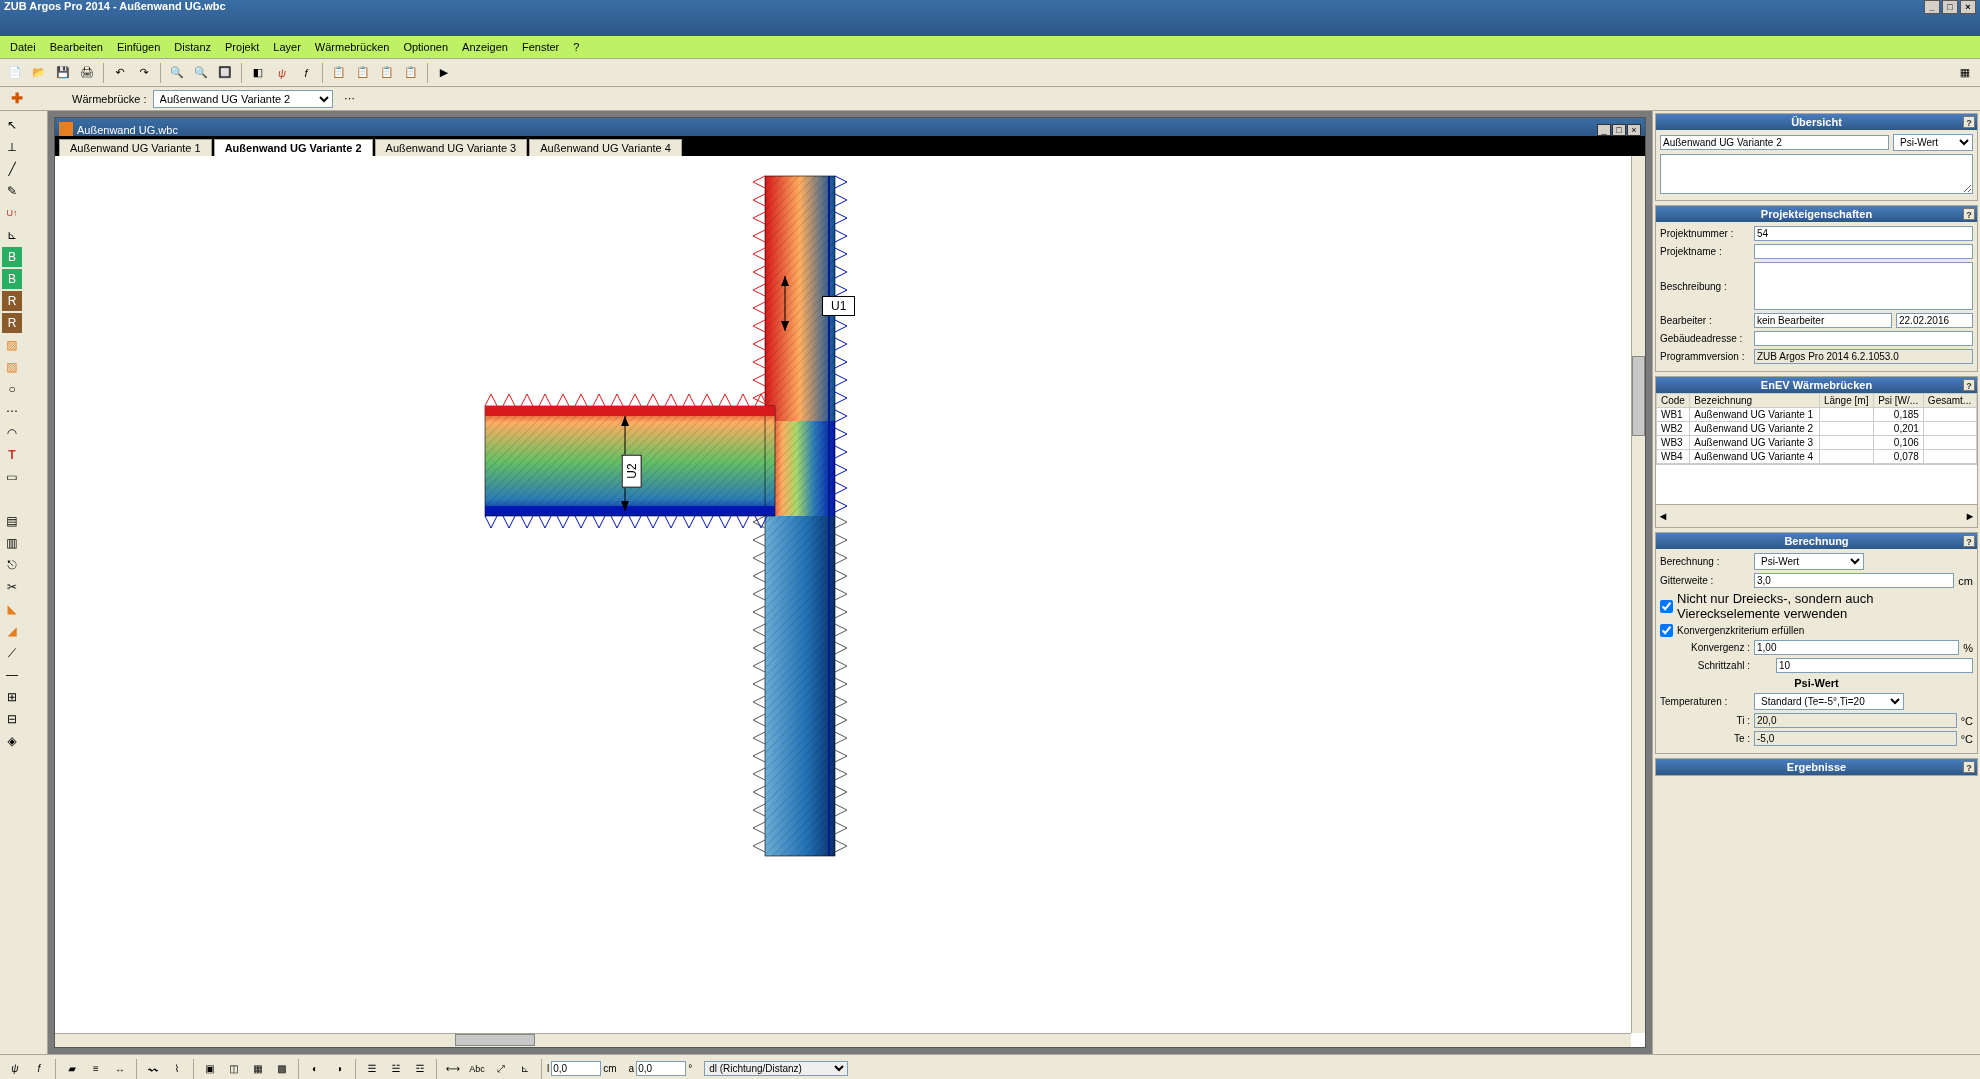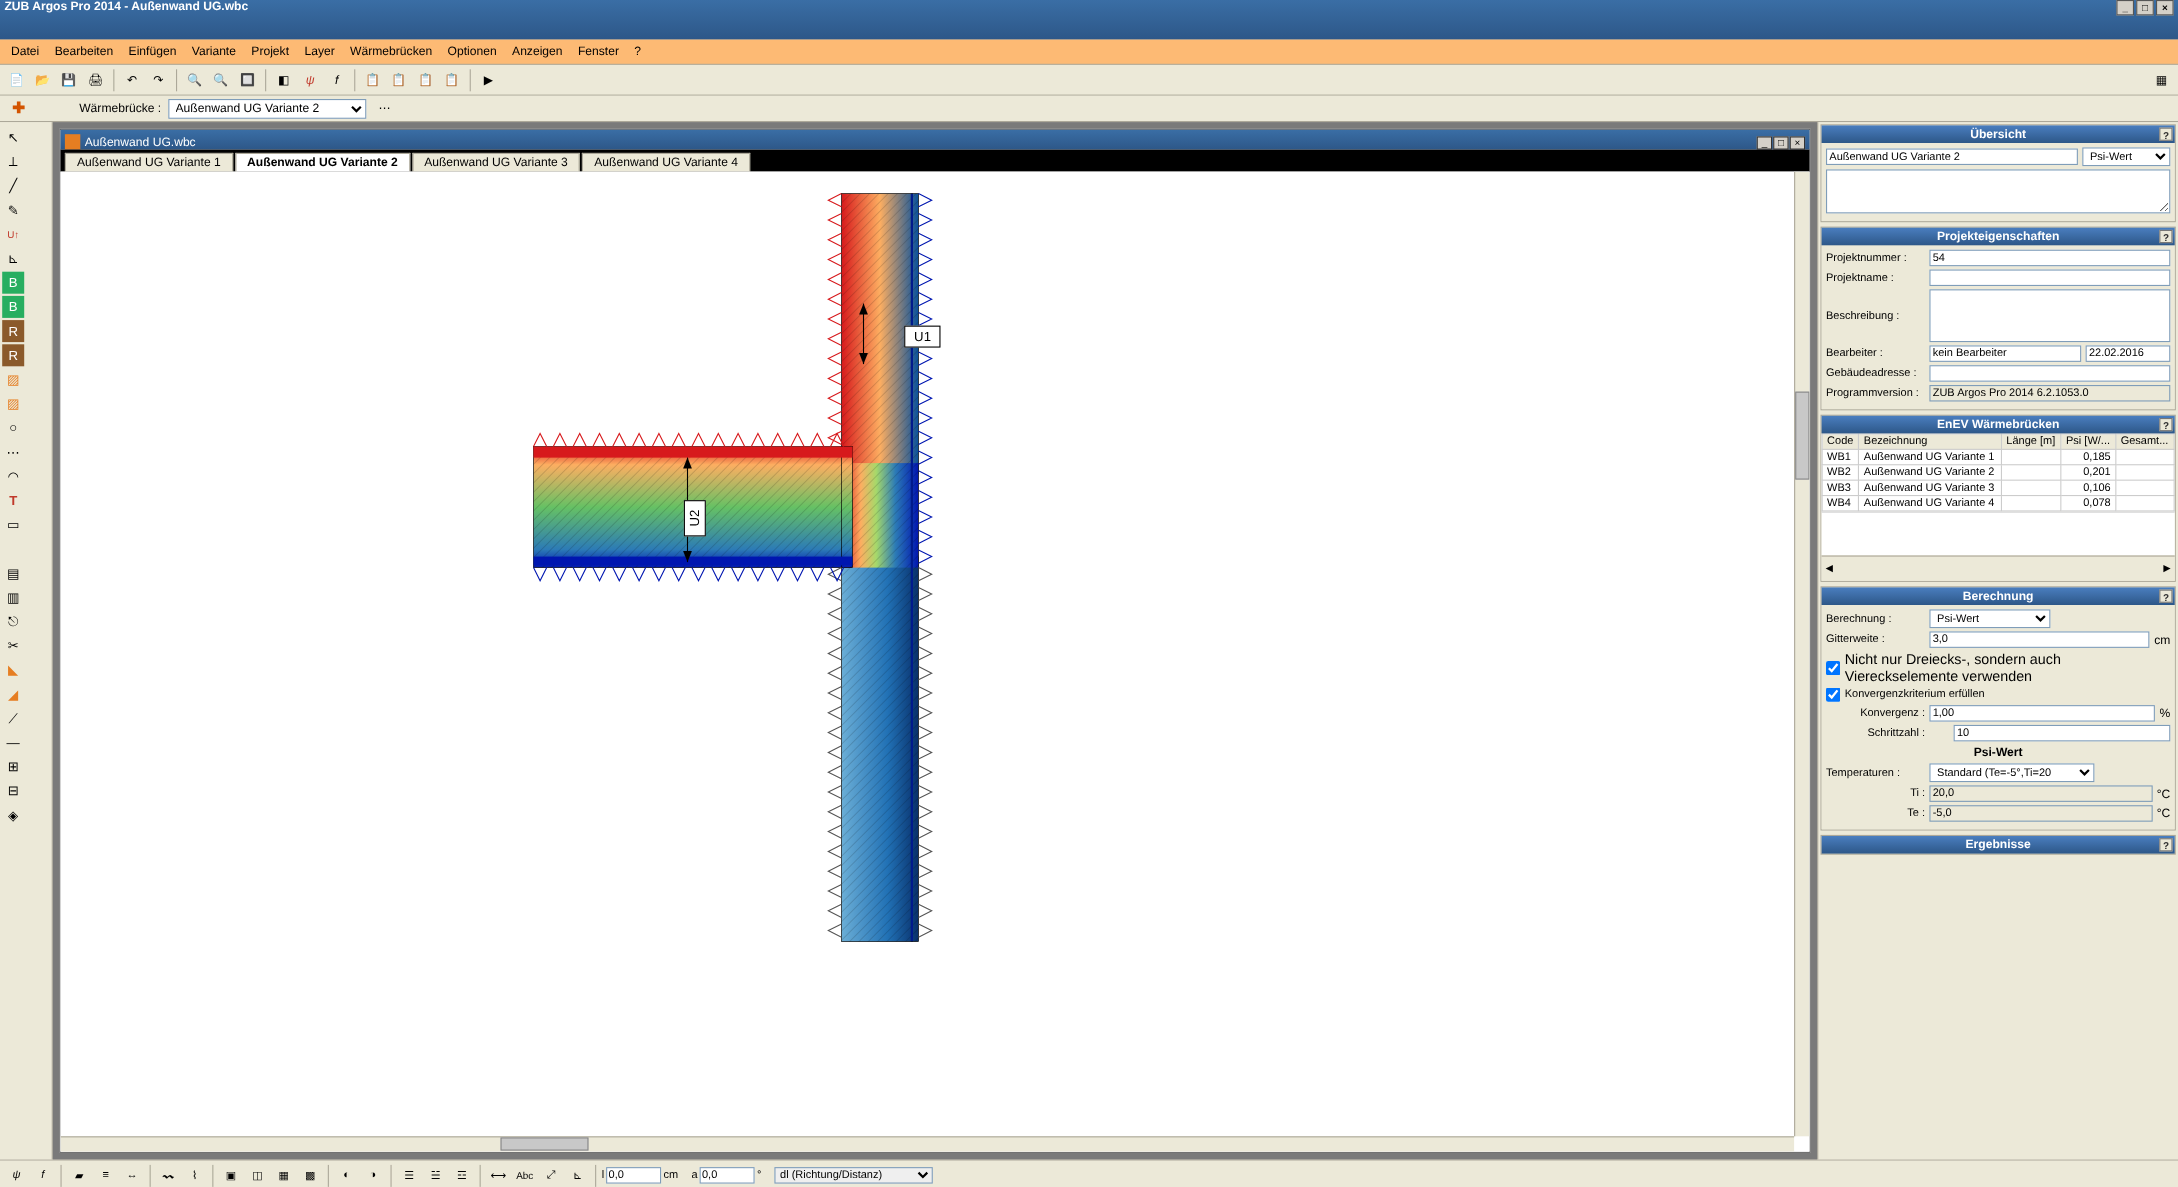--- a/index.html
+++ b/index.html
@@ -3,21 +3,21 @@
 <meta charset="utf-8">
 <style>
 * { box-sizing: border-box; margin: 0; padding: 0; }
 body { font-family: Tahoma, Arial, sans-serif; font-size: 11px; background: #d4d0c8; width: 1980px; height: 1079px; overflow: hidden; position: relative; }
 
 
 .titlebar { background: linear-gradient(#3a6ea5,#2d5788); color: #fff; height: 36px; display: flex; padding: 0 4px; font-weight: bold; }
 .titlebar .right { margin-left: auto; display: flex; gap: 2px; }
 .titlebar .winbtn { width: 16px; height: 14px; background: #d4d0c8; border: 1px solid #555; color: #000; font-size: 9px; text-align: center; line-height: 12px; cursor: pointer; }
 
-.menubar { background: #fdba74; height: 20px; display: flex; align-items: center; gap: 2px; padding: 11px 4px; border-bottom: 1px solid #aca899; }
+.menubar { background: #bef264; height: 20px; display: flex; align-items: center; gap: 2px; padding: 11px 4px; border-bottom: 1px solid #aca899; }
 .menubar .item { padding: 2px 6px; cursor: pointer; }
 
 .toolbar { background: #ece9d8; height: 28px; display: flex; align-items: center; gap: 2px; padding: 0 4px; border-bottom: 1px solid #aca899; }
 .tbtn { width: 22px; height: 22px; border: 1px solid transparent; display: flex; align-items: center; justify-content: center; cursor: pointer; }
 .tsep { width: 1px; height: 20px; background: #aca899; margin: 0 3px; }
 
 .selectbar { background: #ece9d8; height: 24px; display: flex; align-items: center; gap: 6px; padding: 0 8px; border-bottom: 1px solid #aca899; }
 .selectbar .plus { width: 18px; height: 18px; color: #d35400; font-weight: bold; font-size: 14px; text-align: center; cursor: pointer; }
 .selectbar label { margin-left: 40px; }
 .selectbar select, .selectbar input { font-size: 11px; border: 1px solid #7f9db9; padding: 1px 2px; background: #fff; }
@@ -83,21 +83,21 @@
     <div class="winbtn">_</div>
     <div class="winbtn">□</div>
     <div class="winbtn">×</div>
   </div>
 </div>
 
 <div class="menubar">
   <span class="item">Datei</span>
   <span class="item">Bearbeiten</span>
   <span class="item">Einfügen</span>
-  <span class="item">Variante</span>
+  <span class="item">Distanz</span>
   <span class="item">Projekt</span>
   <span class="item">Layer</span>
   <span class="item">Wärmebrücken</span>
   <span class="item">Optionen</span>
   <span class="item">Anzeigen</span>
   <span class="item">Fenster</span>
   <span class="item">?</span>
 </div>
 
 <div class="toolbar">

